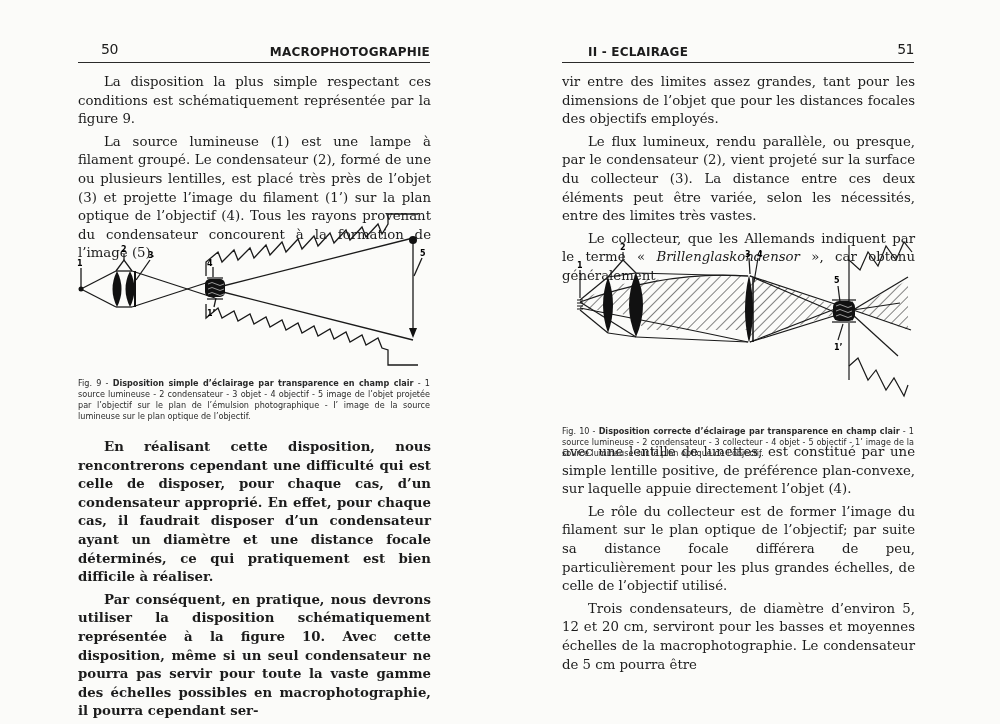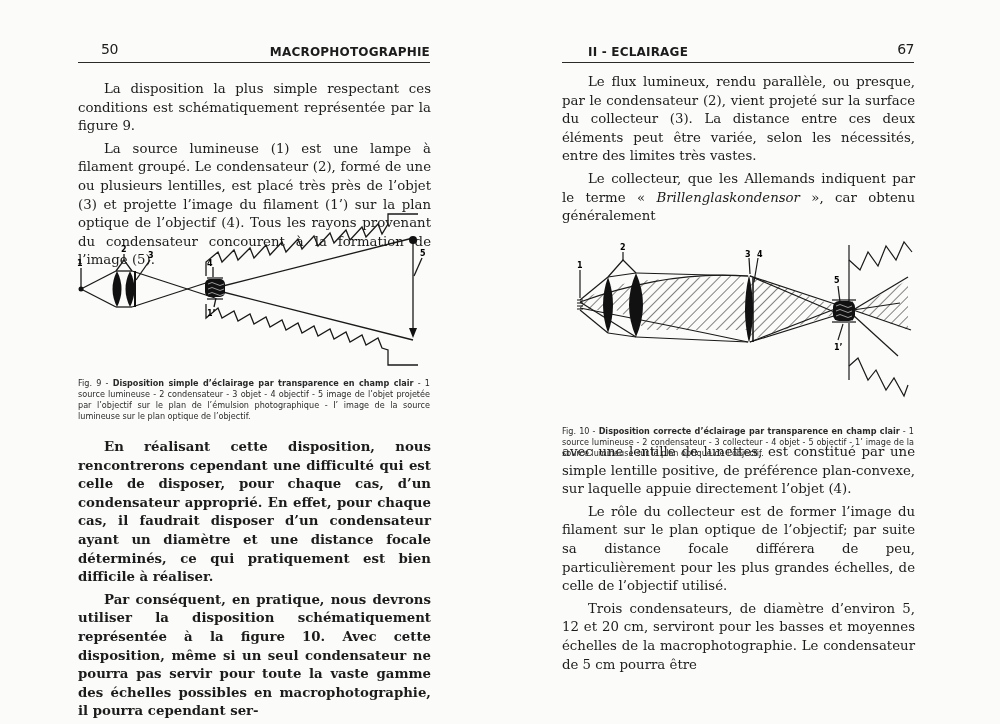--- a/index.html
+++ b/index.html
@@ -65,21 +65,21 @@
 </style>
 </head>
 <body>
 
 <div class="page page-left">
   <div class="header">
     <span class="num">50</span>
     <span class="title">MACROPHOTOGRAPHIE</span>
   </div>
 
-  <div class="text" style="top:73px;margin-top:7px;">
+  <div class="text" style="top:73px;">
     <p>La disposition la plus simple respectant ces conditions est schématiquement représentée par la figure 9.</p>
     <p>La source lumineuse (1) est une lampe à filament groupé. Le condensateur (2), formé de une ou plusieurs lentilles, est placé très près de l’objet (3) et projette l’image du filament (1’) sur la plan optique de l’objectif (4). Tous les rayons provenant du condensateur concourent à la formation de l’image (5).</p>
   </div>
 
   <div class="text" style="top:438px;font-weight:bold;">
     <p>En réalisant cette disposition, nous rencontrerons cependant une difficulté qui est celle de disposer, pour chaque cas, d’un condensateur approprié. En effet, pour chaque cas, il faudrait disposer d’un condensateur ayant un diamètre et une distance focale déterminés, ce qui pratiquement est bien difficile à réaliser.</p>
     <p>Par conséquent, en pratique, nous devrons utiliser la disposition schématiquement représentée à la figure 10. Avec cette disposition, même si un seul condensateur ne pourra pas servir pour toute la vaste gamme des échelles possibles en macrophotographie, il pourra cependant ser-</p>
   </div>
 
   <div class="caption">
@@ -135,24 +135,25 @@
   <text class="fig-label" x="51" y="42">2</text>
   <text class="fig-label" x="78" y="48">3</text>
   <text class="fig-label" x="137" y="56">4</text>
   <text class="fig-label" x="137" y="106">1’</text>
   <text class="fig-label" x="350" y="46">5</text>
 </svg>
 
 <div class="page page-right">
   <div class="header">
     <span class="title">II - ECLAIRAGE</span>
-    <span class="num">67</span>
+    <span class="num">51</span>
   </div>
 
   <div class="text" style="top:73px;">
+    <p class="cont">vir entre des limites assez grandes, tant pour les dimensions de l’objet que pour les distances focales des objectifs employés.</p>
     <p>Le flux lumineux, rendu parallèle, ou presque, par le condensateur (2), vient projeté sur la surface du collecteur (3). La distance entre ces deux éléments peut être variée, selon les nécessités, entre des limites très vastes.</p>
     <p><span>Le collecteur, que les Allemands indiquent par le terme « </span><em>Brillenglaskondensor</em><span> », car obtenu généralement</span></p>
   </div>
 
   <div class="text" style="top:443px;">
     <p class="cont">avec une lentille de lunettes, est constitué par une simple lentille positive, de préférence plan-convexe, sur laquelle appuie directement l’objet (4).</p>
     <p>Le rôle du collecteur est de former l’image du filament sur le plan optique de l’objectif; par suite sa distance focale différera de peu, particulièrement pour les plus grandes échelles, de celle de l’objectif utilisé.</p>
     <p>Trois condensateurs, de diamètre d’environ 5, 12 et 20 cm, serviront pour les basses et moyennes échelles de la macrophotographie. Le condensateur de 5 cm pourra être</p>
   </div>
 

